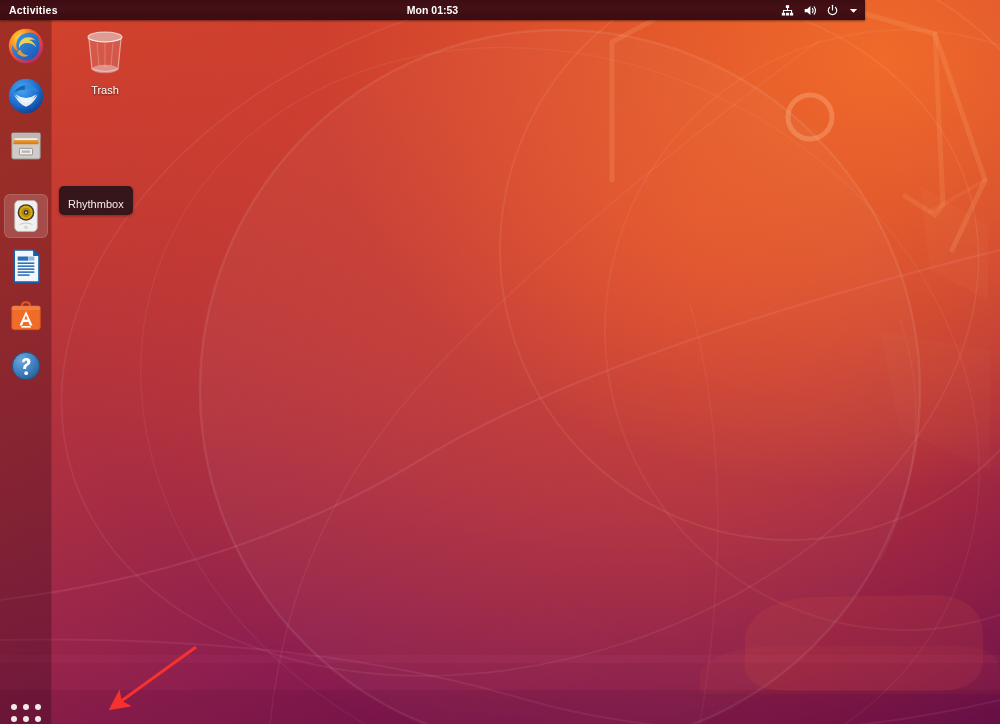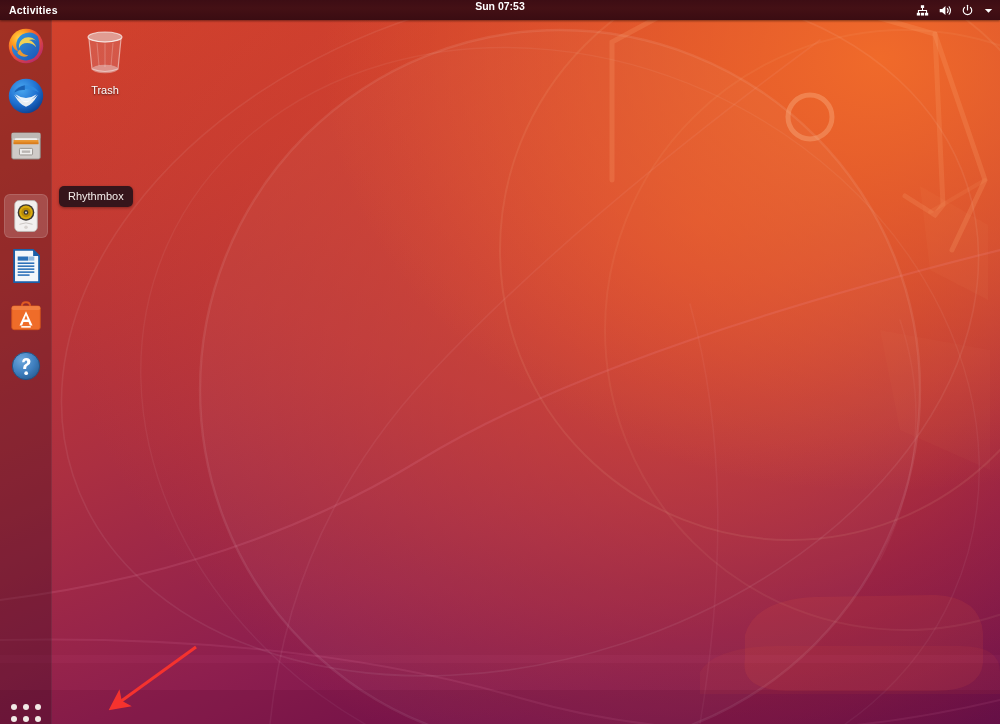--- a/index.html
+++ b/index.html
@@ -17,24 +17,24 @@
     background:
       radial-gradient(ellipse 900px 700px at 88% 8%,  #f06a2a 0%, rgba(240,106,42,0) 62%),
       radial-gradient(ellipse 1000px 900px at 70% 30%, #d9442a 0%, rgba(217,68,42,0) 65%),
       linear-gradient(157deg, #d5432a 0%, #c33a33 22%, #ab2f41 44%, #8e1f4e 66%, #7a1350 82%, #68104c 100%);
     padding-left: 23px;
   }
   #wall-art { position:absolute; inset:0; }
 
   
   #topbar {
-    position:absolute; left:0; top:0; width:1000px; height:20px;
+    position:absolute; left:0; top:0; width:865px; height:20px;
     background:linear-gradient(180deg,#3d0d14 0%,#441015 40%,#3a0c12 100%);
     color:#f6f1ee; z-index:40;
-    display:flex; align-items:flex-start;
+    display:flex; align-items:center;
     box-shadow:0 1px 2px rgba(0,0,0,.45);
   }
   #activities {
     font-size:10.5px; font-weight:bold; letter-spacing:.2px;
     padding:0 8px 0 9px; height:20px; line-height:20px;
     color:#ffffff; cursor:pointer;
   }
   #clock {
     position:absolute; left:0; right:0; text-align:center;
     font-size:10.5px; font-weight:bold; color:#ffffff;
@@ -70,21 +70,21 @@
     cursor:pointer; padding-top:4px;
   }
   .dotgrid { display:grid; grid-template-columns:repeat(3,6px); gap:6px; }
   .dotgrid i { width:6px; height:6px; border-radius:50%; background:#f2eae6; display:block; }
 
   
   #tooltip {
     position:absolute; left:59px; top:186px;
     background:rgba(34,16,24,0.88);
     color:#f4eeeb; font-size:11px;
-    padding:4px 9px 5px 9px; border-radius:5px;
+    padding:12px 9px 5px 9px; border-radius:5px;
     white-space:nowrap; z-index:35;
     box-shadow:0 1px 3px rgba(0,0,0,.35);
   }
 
   
   #trash {
     position:absolute; left:72px; top:26px; width:66px;
     text-align:center; z-index:20; cursor:pointer;
   }
   #trash .label {
@@ -155,21 +155,21 @@
       <path d="M25 17 L27 40 M33 17.5 L33 41 M41 17 L39 40" stroke="#ffffff" stroke-opacity="0.22" stroke-width="1.1" fill="none"></path>
     </svg>
     <div class="label">Trash</div>
   </div>
 
 </div>
 
 <div id="topbar">
   <div id="activities">Activities</div>
 
-  <div id="clock">Sun 07:53</div>
+  <div id="clock">Mon 01:53</div>
 
   <div id="tray">
     <span class="ticon">
       <svg width="13" height="13" viewBox="0 0 16 16" fill="none" stroke="#ffffff" stroke-width="1.3" stroke-linecap="round">
         <rect x="6" y="1.5" width="4" height="3.4" fill="#ffffff" stroke="none"></rect>
         <rect x="1" y="10.8" width="4" height="3.4" fill="#ffffff" stroke="none"></rect>
         <rect x="6" y="10.8" width="4" height="3.4" fill="#ffffff" stroke="none"></rect>
         <rect x="11" y="10.8" width="4" height="3.4" fill="#ffffff" stroke="none"></rect>
         <path d="M8 5.2 V8 M3 10.6 V8 H13 V10.6"></path>
       </svg>

